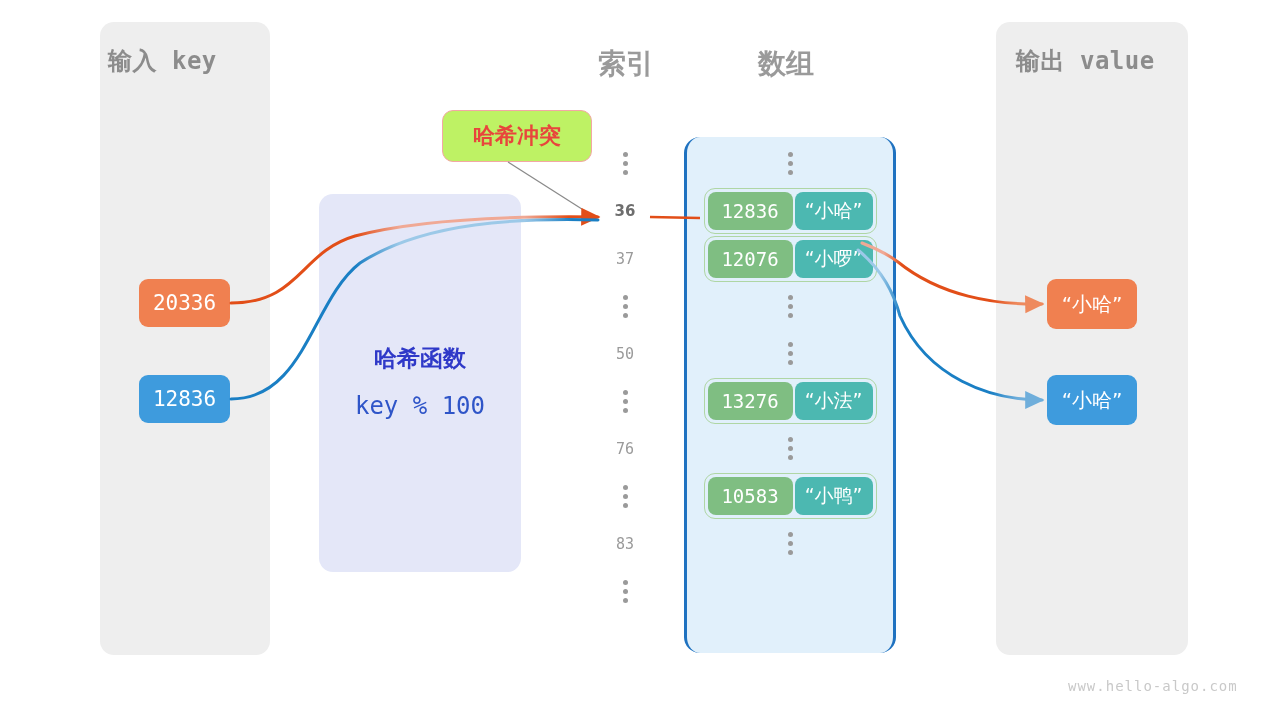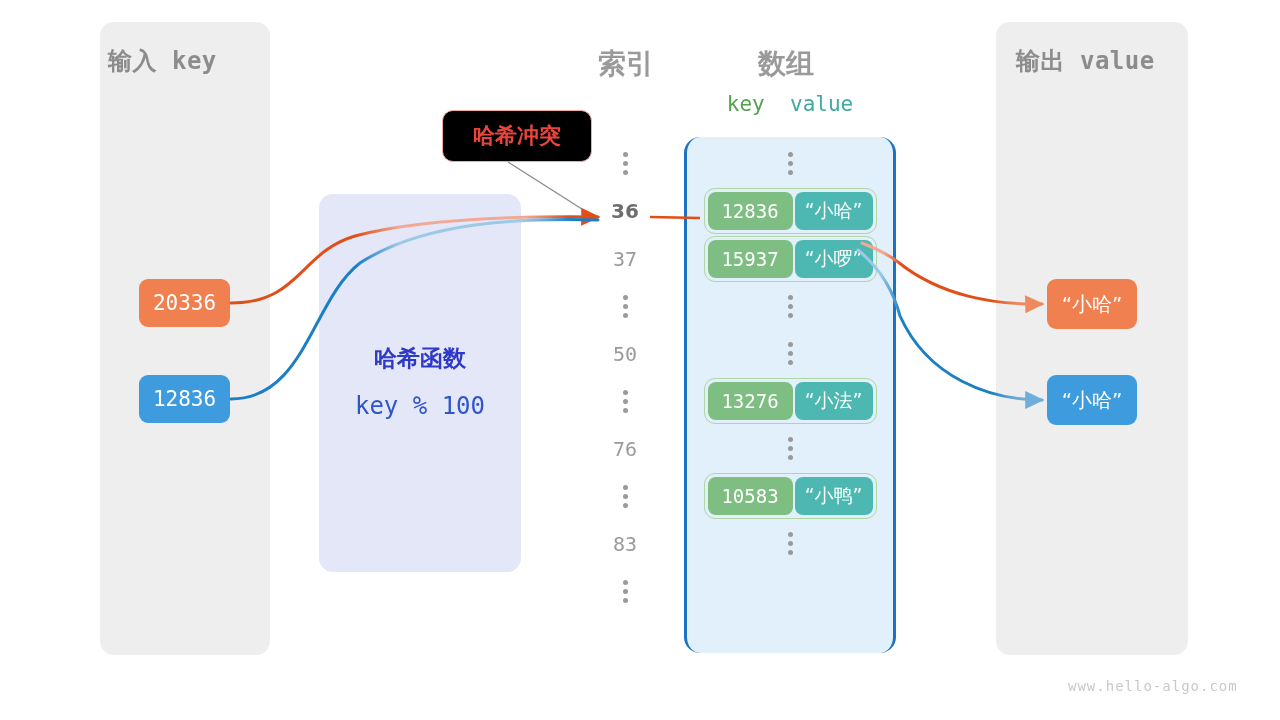--- a/index.html
+++ b/index.html
@@ -64,21 +64,21 @@
   }
   #hash-formula{
     position:absolute;left:319px;top:392px;width:202px;
     text-align:center;font-size:24px;color:#2F55C8;
     font-family:"DejaVu Sans Mono","Liberation Mono",monospace;
   }
 
   
   #collision{
     position:absolute;left:442px;top:110px;width:148px;height:50px;
-    background:#000000;border:1.6px solid #F3A8A4;border-radius:11px;
+    background:#bef264;border:1.6px solid #F3A8A4;border-radius:11px;
     display:flex;align-items:center;justify-content:center;
     color:#E8453C;font-weight:bold;font-size:22px;
   }
 
   
   .col-head{
     position:absolute;font-weight:bold;font-size:28px;color:#9a9a9a;
     white-space:nowrap;
   }
   #head-index{left:598px;top:45px;}
@@ -88,21 +88,21 @@
     font-size:21px;font-family:"DejaVu Sans Mono","Liberation Mono",monospace;
     white-space:nowrap;
   }
   #head-kv .k{color:#53A14F;}
   #head-kv .v{color:#3FA9A2;}
 
   
   #index-col{position:absolute;left:592px;top:140px;width:66px;height:510px;}
   .idx-row{
     height:47.5px;display:flex;align-items:center;justify-content:center;
-    font-size:20px;color:#9a9a9a;
+    font-size:15px;color:#9a9a9a;
     font-family:"DejaVu Sans Mono","Liberation Mono",monospace;
   }
   .idx-row.hl{color:#6e6e6e;font-weight:bold;font-family:"DejaVu Sans","Liberation Sans",sans-serif;}
   .vdots{
     display:flex;flex-direction:column;align-items:center;justify-content:center;
     gap:4px;
   }
   .vdots i{display:block;width:5px;height:5px;border-radius:50%;background:#9a9a9a;}
 
   
@@ -154,21 +154,20 @@
   <div class="panel-title" id="title-output">输出 value</div>
 
   <div id="hash-box"></div>
   <div id="hash-name">哈希函数</div>
   <div id="hash-formula">key % 100</div>
 
   <div id="collision">哈希冲突</div>
 
   <div class="col-head" id="head-index">索引</div>
   <div class="col-head" id="head-array">数组</div>
-  <div id="head-kv"><span class="k">key</span>&nbsp;&nbsp;<span class="v">value</span></div>
 
   <div id="array-box"></div>
 
   <div id="index-col">
       <div class="idx-row">
         <span class="vdots">
           <i></i>
           <i></i>
           <i></i>
         </span>
@@ -217,21 +216,21 @@
         </span>
       </div>
       <div class="arr-row">
         <div class="pair">
           <div class="cell cell-key">12836</div>
           <div class="cell cell-val">“小哈”</div>
         </div>
       </div>
       <div class="arr-row">
         <div class="pair">
-          <div class="cell cell-key">15937</div>
+          <div class="cell cell-key">12076</div>
           <div class="cell cell-val">“小啰”</div>
         </div>
       </div>
       <div class="arr-row">
         <span class="vdots">
           <i></i>
           <i></i>
           <i></i>
         </span>
       </div>

